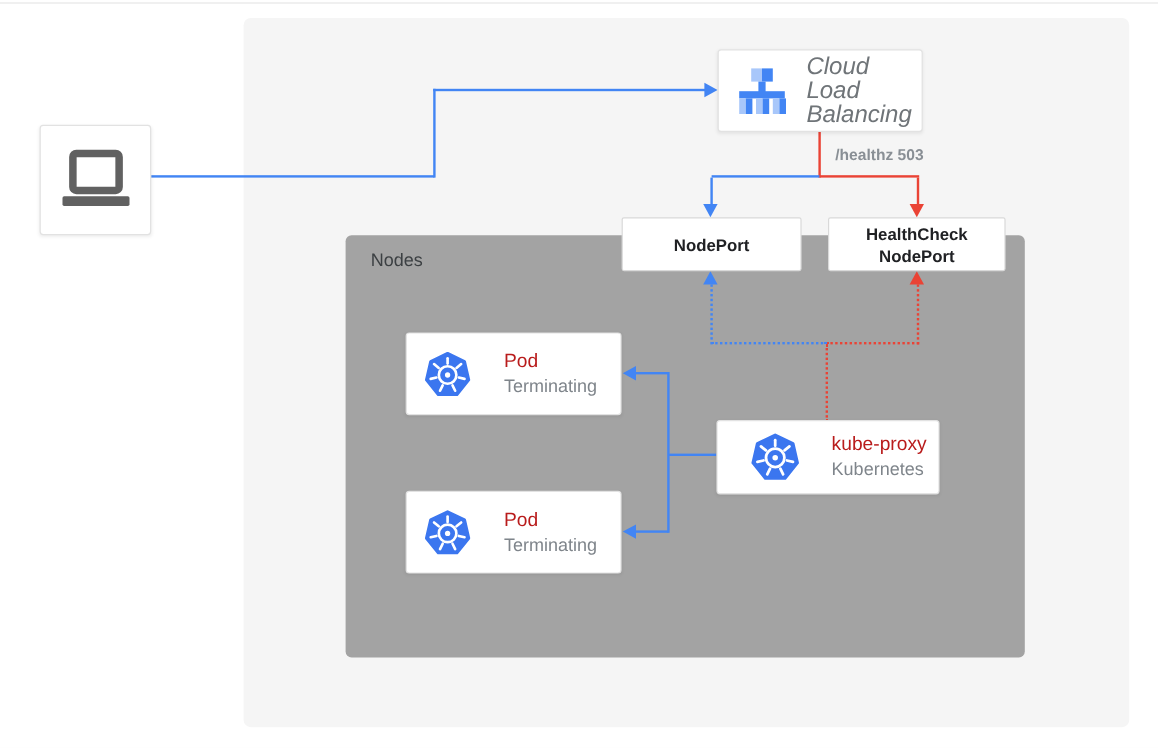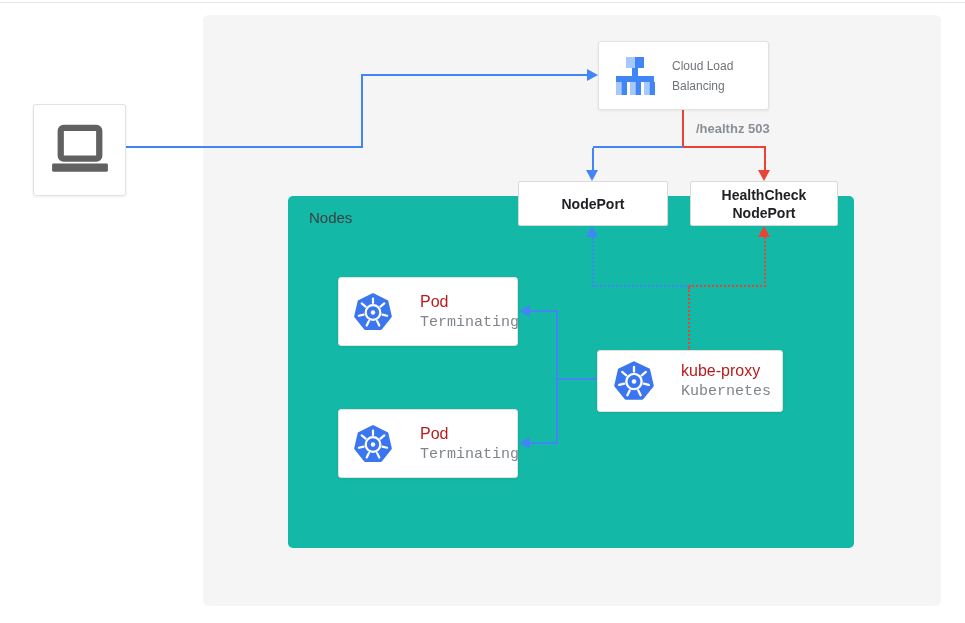--- a/index.html
+++ b/index.html
@@ -4,35 +4,35 @@
 <style>
   html,body{margin:0;padding:0;background:#ffffff;}
   body{width:965px;height:623px;overflow:hidden;position:relative;
        font-family:"Liberation Sans","DejaVu Sans",sans-serif;}
   #stage{position:absolute;left:0;top:0;width:965px;height:623px;}
 
   .hairline{position:absolute;left:0;top:2px;width:965px;height:1px;background:#e6e6e6;}
   #gray-panel{position:absolute;left:203px;top:15px;width:738px;height:591px;
               background:#f5f5f5;border-radius:6px;}
   #nodes-panel{position:absolute;left:288px;top:196px;width:566px;height:352px;
-               background:#14b8a6;border-radius:5px;text-decoration:underline;}
+               background:#a3a3a3;border-radius:5px;text-decoration:underline;}
   #nodes-label{position:absolute;left:21px;top:13px;font-size:15px;color:#3c4043;}
 
   .card{position:absolute;background:#ffffff;border:1px solid #e2e2e2;border-radius:3px;
         box-shadow:0 1px 3px rgba(0,0,0,.07);display:flex;align-items:center;
         box-sizing:border-box;}
   .port{position:absolute;background:#ffffff;border:1px solid #d9d9d9;border-radius:2px;
         display:flex;align-items:center;justify-content:center;text-align:center;
         font-weight:bold;font-size:14px;line-height:18px;color:#202124;
         box-sizing:border-box;padding:0 10px;}
 
   .stack{display:flex;flex-direction:column;gap:3px;}
   .t1{font-size:16px;color:#b91c1c;}
-  .t2{font-size:15px;color:#7f858b;font-family:Liberation Mono, monospace;}
-  .clb-label{font-size:12px;line-height:20px;color:#6f7478;width:92px;}
+  .t2{font-size:15px;color:#7f858b;}
+  .clb-label{font-size:20px;line-height:20px;color:#6f7478;width:92px;font-style:italic;}
 
   #healthz{position:absolute;left:696px;top:121px;font-size:13px;font-weight:bold;color:#898f95;}
 
   
   .seg{position:absolute;}
   .h{height:2px;} .v{width:2px;}
   .blue{background:#4285f4;} .red{background:#ea4335;}
   .dh{position:absolute;height:0;border-top:2px dotted #4285f4;}
   .dv{position:absolute;width:0;border-left:2px dotted #4285f4;}
   .dh.rd{border-top-color:#ea4335;} .dv.rd{border-left-color:#ea4335;}
@@ -168,21 +168,21 @@
           <line x1="12.6" y1="14.6" x2="8.7" y2="11.4"></line>
         </g>
       </svg>
     </span>
     <span class="stack">
       <span class="t1">Pod</span>
       <span class="t2">Terminating</span>
     </span>
   </div>
 
-  <div class="card" style="left:597px;top:350px;width:186px;height:62px;padding-left:15px;gap:26px;">
+  <div class="card" style="left:597px;top:350px;width:186px;height:62px;padding-left:27px;gap:26px;">
     <span class="icon">
       <svg width="42" height="42" viewBox="0 0 40 40">
         <polygon points="20,2.5 34.1,9.3 37.6,24.5 27.8,36.7 12.2,36.7 2.4,24.5 5.9,9.3" fill="#3b76ef" stroke="#3b76ef" stroke-width="2.5" stroke-linejoin="round"></polygon>
         <circle cx="20" cy="20.5" r="7.3" fill="none" stroke="#ffffff" stroke-width="2.2"></circle>
         <circle cx="20" cy="20.5" r="2.2" fill="#ffffff"></circle>
         <g stroke="#ffffff" stroke-width="2.2" stroke-linecap="round">
           <line x1="20" y1="11" x2="20" y2="6.5"></line>
           <line x1="27.4" y1="14.6" x2="31.3" y2="11.4"></line>
           <line x1="29.3" y1="22.6" x2="34.1" y2="23.7"></line>
           <line x1="24.1" y1="29.1" x2="26.3" y2="33.6"></line>

